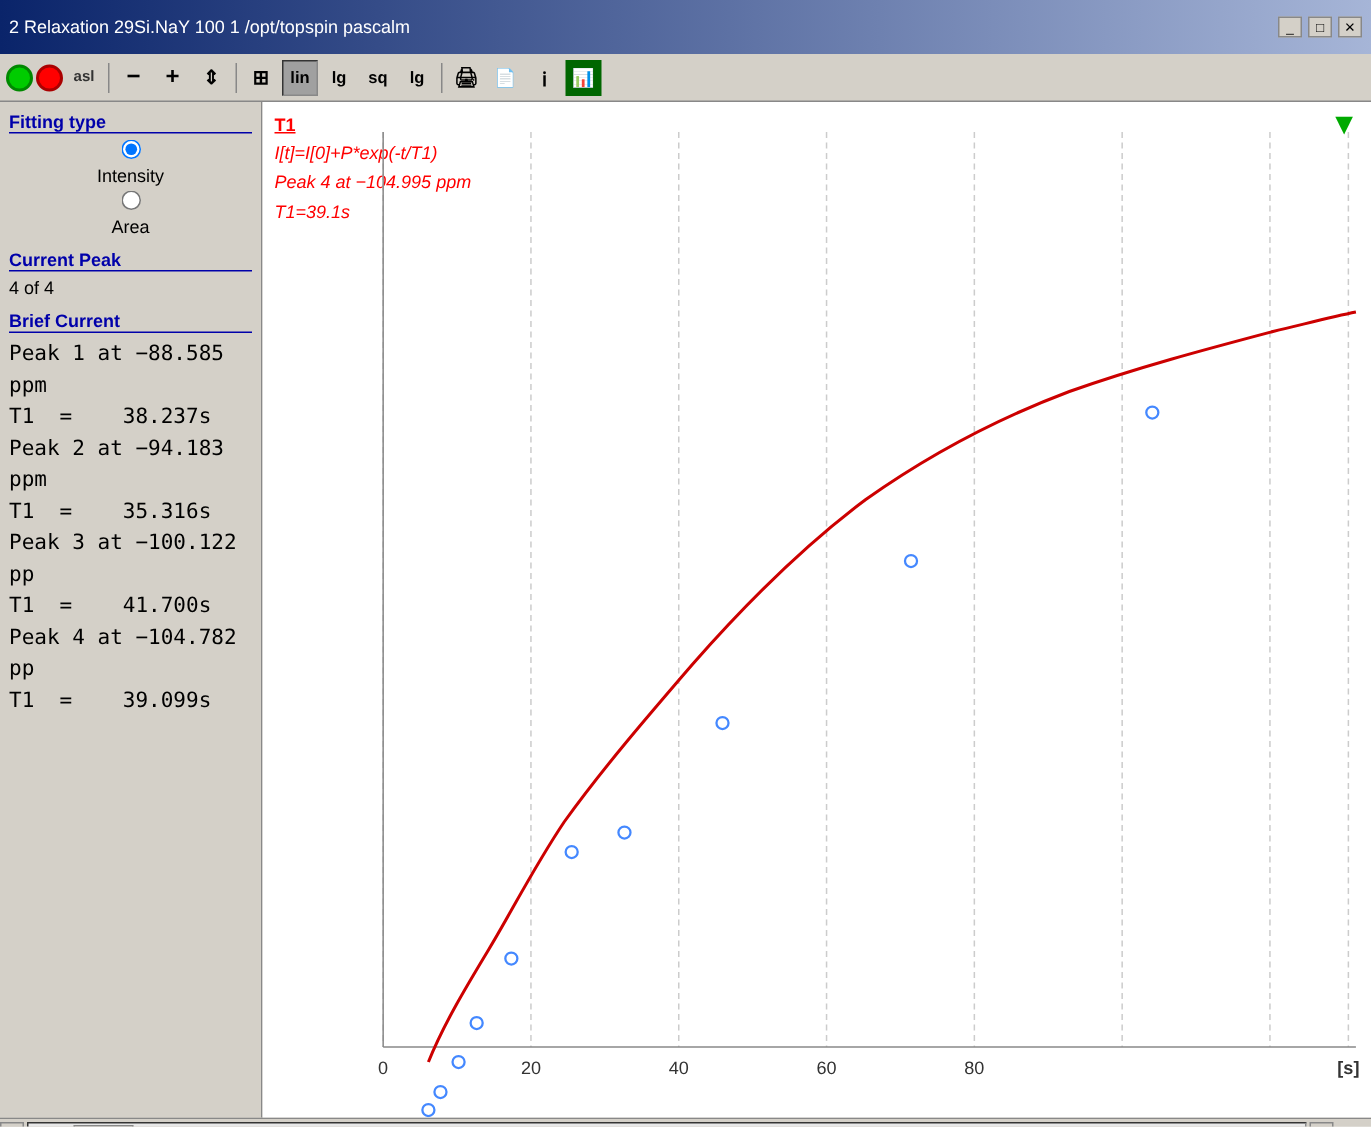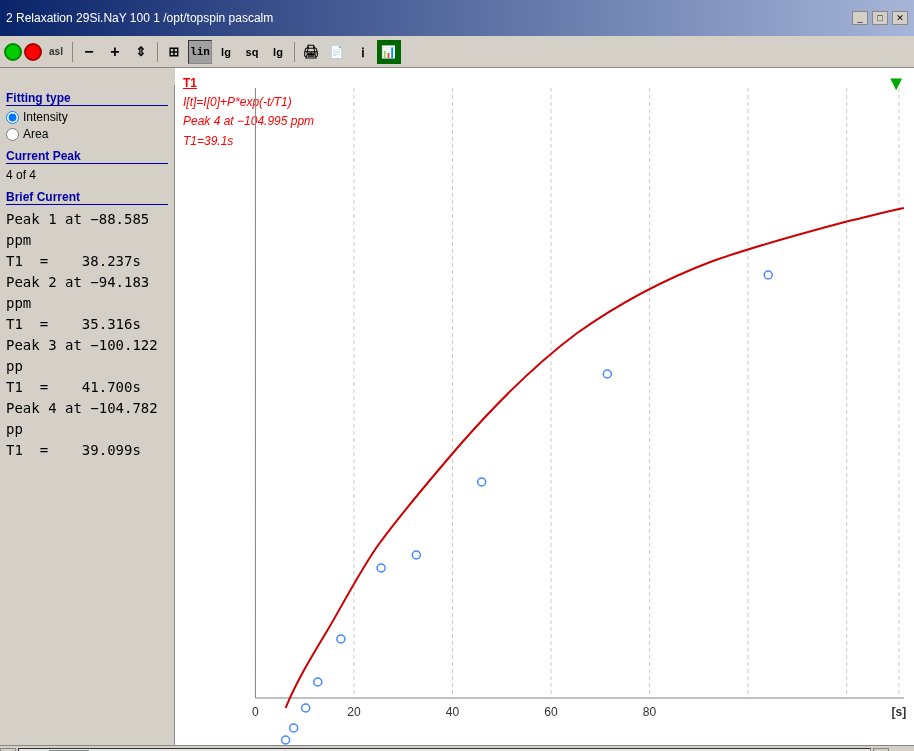--- a/index.html
+++ b/index.html
@@ -51,31 +51,30 @@
     #main { display: flex; height: calc(751px - 22px - 32px - 20px); }
 
     
     #left-panel {
       width: 175px;
       background: #d4d0c8;
       border-right: 1px solid #888;
       padding: 6px;
       flex-shrink: 0;
       overflow: hidden;
-      margin-top: 17px;
     }
     .section-title {
       color: #0000aa;
       font-size: 12px;
       font-weight: bold;
       margin-bottom: 4px;
       border-bottom: 1px solid #0000aa;
     }
     .radio-group { margin-bottom: 8px; }
-    .radio-item { display: flex; align-items: center; gap: 4px; margin: 3px 0; }
+    .radio-item { display: flex; align-items: center; gap: 4px; margin: 3px 0; flex-direction: column; }
     .radio-item input { margin: 0; }
     .current-peak-val { font-size: 12px; margin: 4px 0 8px 0; }
     .brief-report { font-size: 14px; line-height: 1.5; font-family: monospace; }
 
     
     #chart-area {
       flex: 1;
       background: white;
       position: relative;
       overflow: hidden;
@@ -173,21 +172,21 @@
   <div class="tb-circle-red"></div>
   <div class="tb-btn">
       <span class="tb-asl">asl</span>
     </div>
   <div class="tb-sep"></div>
   <div class="tb-btn" style="font-size:16px;">−</div>
   <div class="tb-btn" style="font-size:16px;">+</div>
   <div class="tb-btn" style="font-size:13px;">⇕</div>
   <div class="tb-sep"></div>
   <div class="tb-btn" style="font-size:13px;">⊞</div>
-  <div class="tb-btn active" style="font-weight:bold;font-size:11px;font-family:Liberation Mono, monospace;">lin</div>
+  <div class="tb-btn active" style="font-weight:bold;font-size:11px;">lin</div>
   <div class="tb-btn" style="font-size:11px;">lg</div>
   <div class="tb-btn" style="font-size:11px;">sq</div>
   <div class="tb-btn" style="font-size:11px;">lg</div>
   <div class="tb-sep"></div>
   <div class="tb-btn" style="font-size:13px;">🖨</div>
   <div class="tb-btn" style="font-size:12px;">📄</div>
   <div class="tb-btn" style="font-size:13px;">ℹ</div>
   <div class="tb-btn" style="background:#006600;color:white;font-size:12px;">📊</div>
 </div>
 

